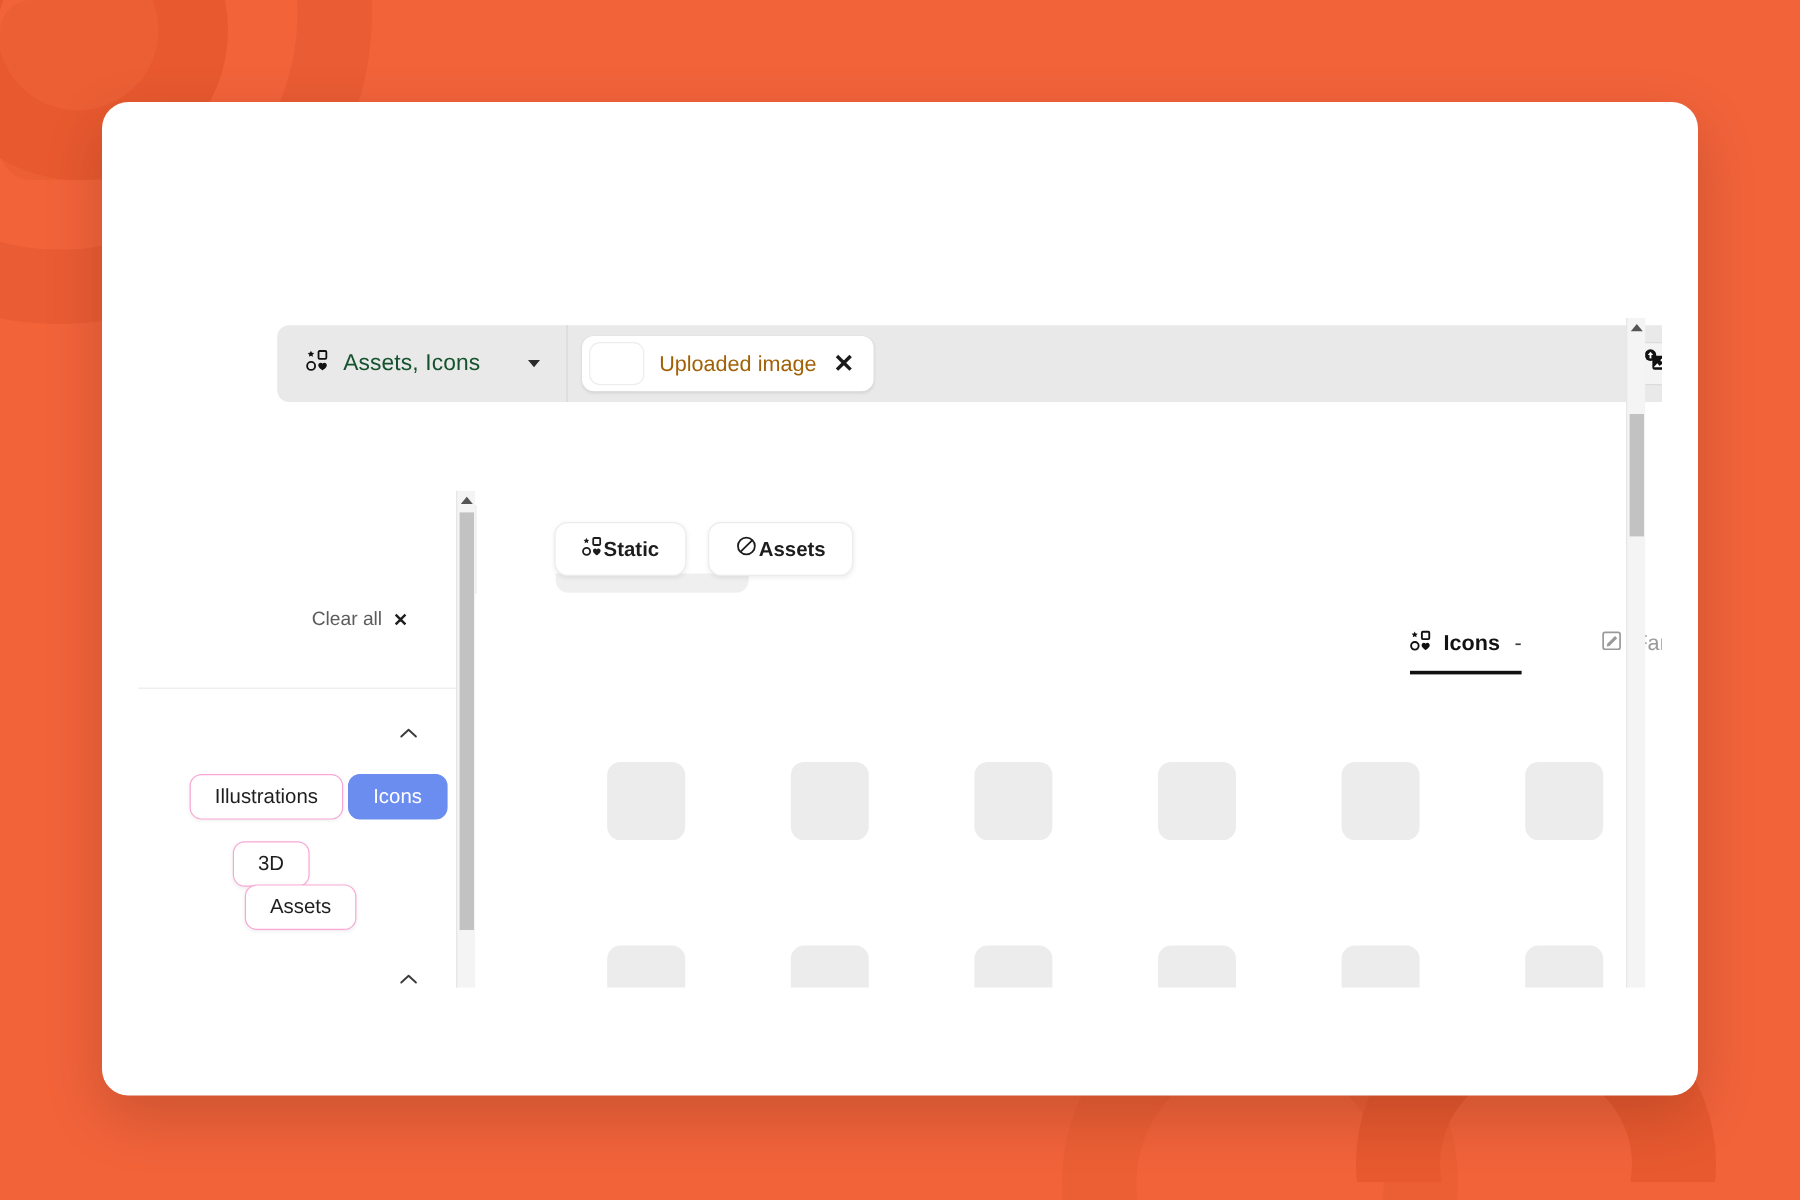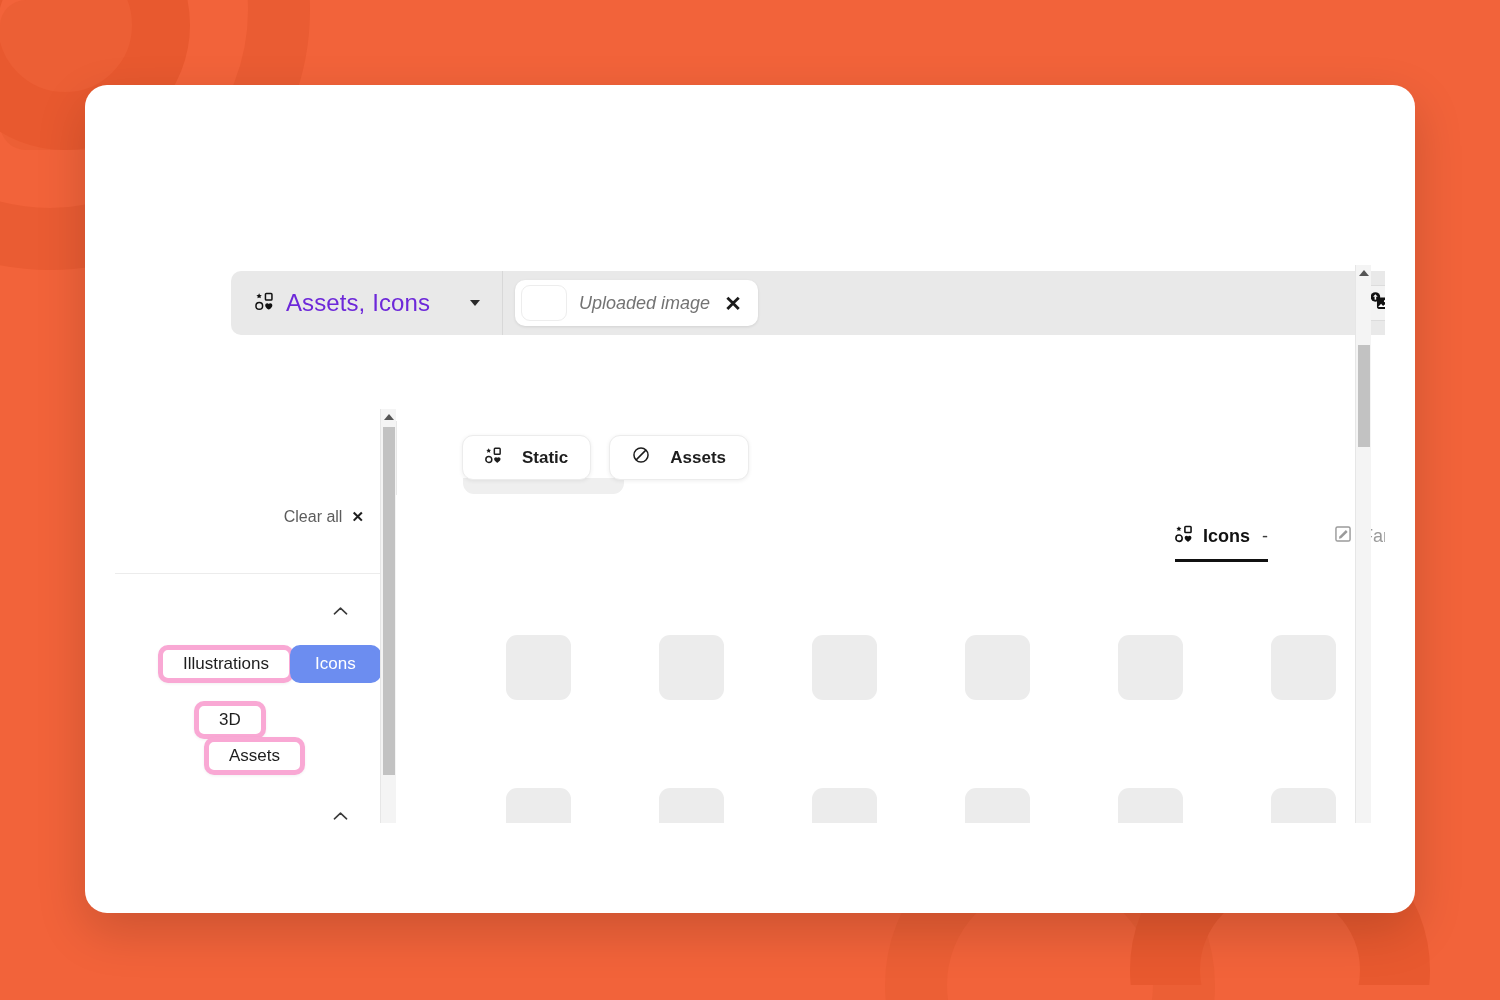--- a/index.html
+++ b/index.html
@@ -86,21 +86,21 @@
     align-items: center;
   }
   #search-category {
     display: flex; align-items: center; gap: 12px;
     height: 100%;
     padding: 0 22px 0 24px;
     border-right: 1px solid #D8D8D8;
     cursor: pointer;
   }
   #search-category .cat-label {
-    font-size: 24px; color: #6d28d9; letter-spacing: .1px;
+    font-size: 19px; color: #14532d; letter-spacing: .1px;
   }
   .caret-down {
     width: 0; height: 0;
     border-left: 5px solid transparent;
     border-right: 5px solid transparent;
     border-top: 6px solid #2a2a2a;
     margin-left: 28px;
   }
   #uploaded-chip {
     display: flex; align-items: center;
@@ -112,21 +112,21 @@
     box-shadow: 0 1px 3px rgba(0,0,0,.10);
     gap: 12px;
   }
   #uploaded-thumb {
     width: 46px; height: 36px;
     background: #fff;
     border: 1px solid #EDEDED;
     border-radius: 9px;
   }
   #uploaded-chip .chip-label {
-    font-size: 18px; color: #737373; font-style: italic;
+    font-size: 18px; color: #a16207;
   }
   #remove-upload {
     font-size: 21px; font-weight: bold; color: #1a1a1a;
     line-height: 1; cursor: pointer; padding: 0 2px;
   }
   #upload-image-btn {
     position: absolute; right: 14px; top: 14px;
     width: 36px; height: 36px;
     background: #F3F3F3;
     border: 1px solid #DCDCDC;
@@ -152,21 +152,21 @@
     background: #E8E8E8;
   }
 
   
   #type-tabs {
     position: absolute;
     left: 347px; top: 260px;
     display: flex; gap: 18px;
   }
   .type-btn {
-    display: flex; align-items: center; gap: 20px;
+    display: flex; align-items: center; gap: 1px;
     height: 45px;
     padding: 0 22px;
     background: #ffffff;
     border: 1px solid #ECECEC;
     border-radius: 11px;
     box-shadow: 0 1px 4px rgba(0,0,0,.07);
     font-size: 17px; font-weight: bold; color: #1d1d1d;
     cursor: pointer;
     white-space: nowrap;
   }
@@ -181,21 +181,21 @@
 
   
   #filter-sidebar {
     position: absolute;
     left: -75px; top: 230px;
     width: 340px; height: 598px;
     background: #ffffff;
     overflow: hidden;
   }
   #clear-all {
-    position: absolute; right: 16px; top: 103px;
+    position: absolute; right: 40px; top: 103px;
     display: flex; align-items: center; gap: 9px;
     font-size: 16px; color: #5c5c5c; cursor: pointer;
   }
   #clear-all .x { font-size: 15px; color: #1e1e1e; font-weight: bold; }
 
   .sb-divider {
     position: absolute; left: 34px; right: 0;
     height: 1px; background: #ECECEC;
   }
   .sb-chevron {
@@ -203,21 +203,21 @@
     color: #3a3a3a; font-size: 13px; cursor: pointer;
     line-height: 1;
   }
   .chip {
     position: absolute;
     display: inline-flex; align-items: center; justify-content: center;
     height: 38px; padding: 0 20px;
     border-radius: 10px;
     font-size: 17px;
     background: #ffffff;
-    border: 5px solid #f9a8d4;
+    border: 1px solid #f9a8d4;
     color: #1e1e1e;
     box-shadow: 0 1px 3px rgba(0,0,0,.06);
     white-space: nowrap;
     cursor: pointer;
   }
   .chip.selected {
     background: #6C8DF0;
     border-color: #6C8DF0;
     color: #ffffff;
     font-weight: normal;

